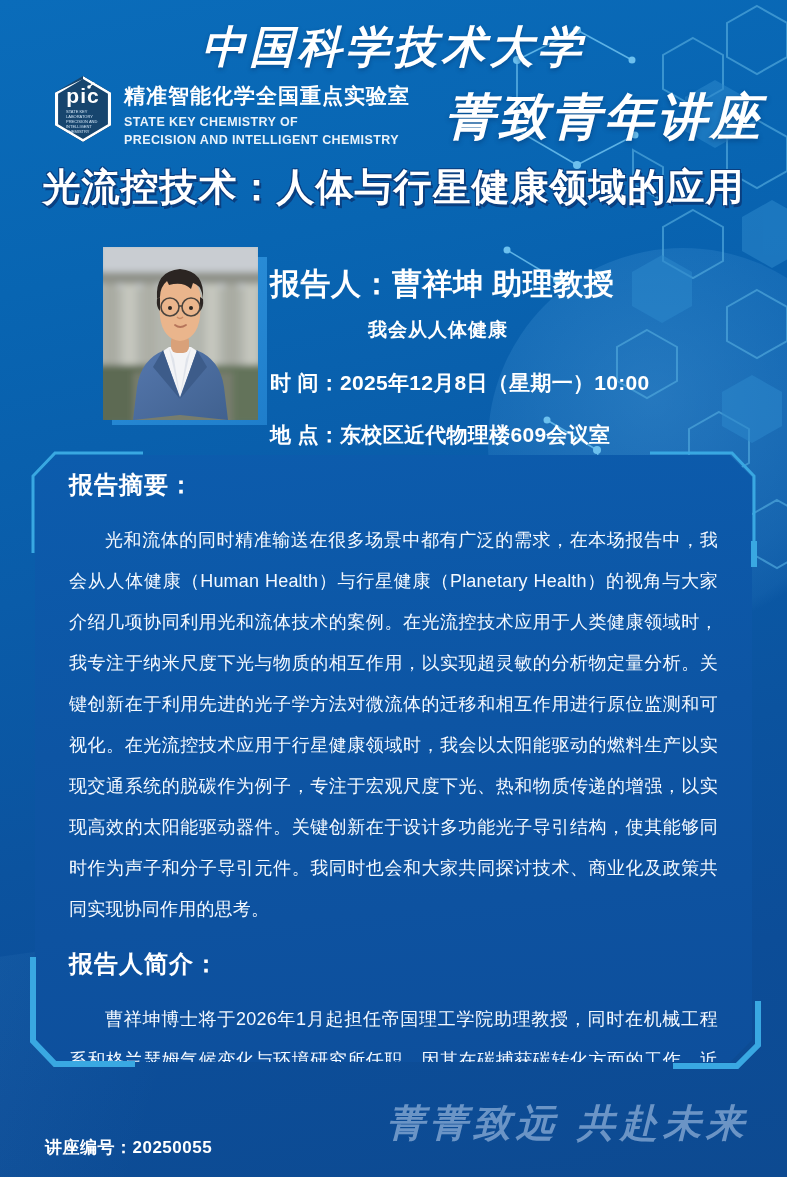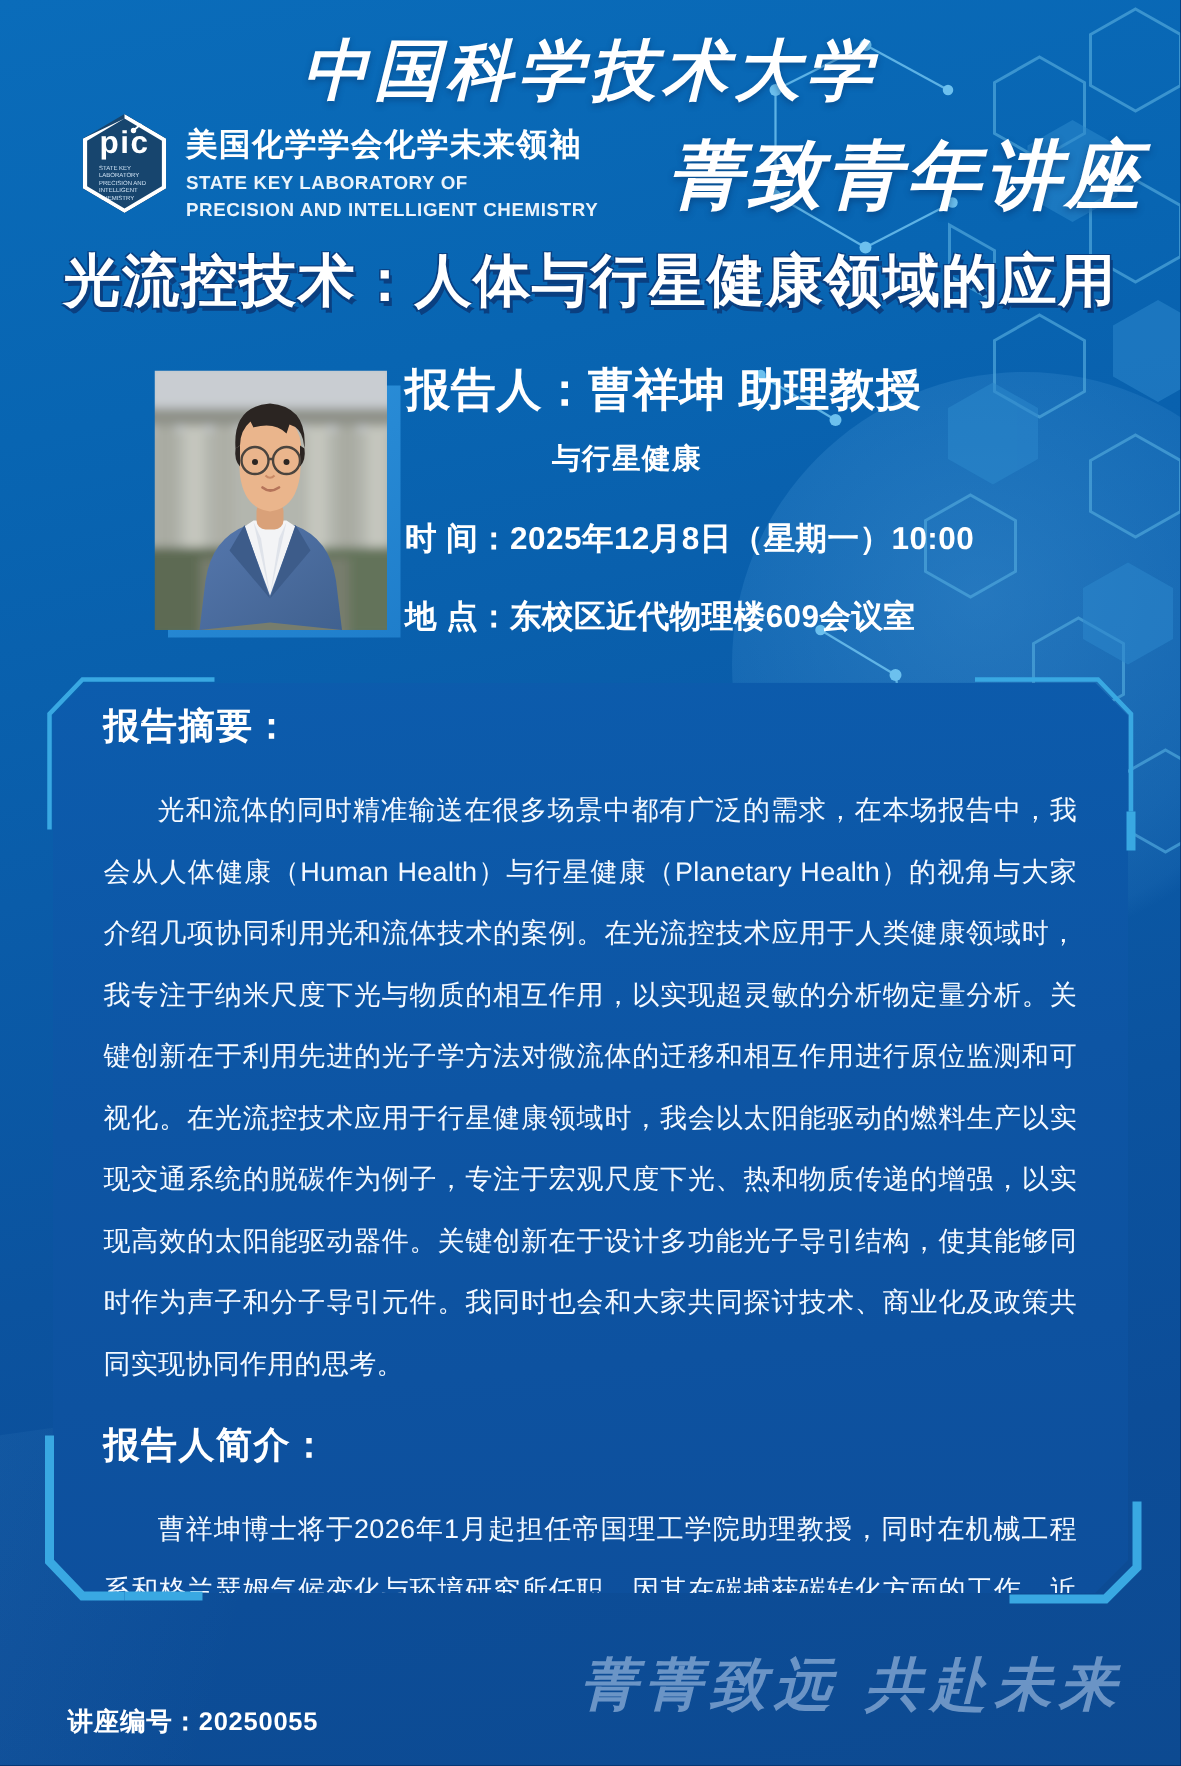--- a/index.html
+++ b/index.html
@@ -79,21 +79,21 @@
   .photo-accent {
     position: absolute; left: 112px; top: 257px;
     width: 155px; height: 168px;
     background: linear-gradient(145deg, #2e93dc, #1f7ecb);
   }
   .photo-frame {
     position: absolute; left: 103px; top: 247px;
     width: 155px; height: 173px; overflow: hidden;
   }
   .photo-frame svg { display:block; }
-  .speaker-info { position: absolute; left: 270px; top: 240px; }
+  .speaker-info { position: absolute; left: 270px; top: 264px; }
   .speaker-name { font-size: 30px; font-weight: 800; letter-spacing: .5px; }
   .speaker-affiliation { font-size: 19px; font-weight: 600; margin-top: 12px; padding-left: 98px; letter-spacing: 1px; }
   .speaker-time { font-size: 21px; font-weight: 800; margin-top: 26px; letter-spacing: .3px; }
   .speaker-location { font-size: 21px; font-weight: 800; margin-top: 24px; letter-spacing: .3px; }
 
   
   .panel {
     position: absolute; left: 35px; top: 455px;
     width: 717px; height: 607px;
     background: linear-gradient(175deg, #0c5cad 0%, #0d55a4 45%, #0d4f9c 100%);
@@ -190,23 +190,23 @@
               <circle cx="3" cy="11" r="1.8"></circle>
               <circle cx="10" cy="5" r="1.8"></circle>
               <circle cx="17" cy="8" r="1.8"></circle>
               <circle cx="23" cy="3" r="1.8"></circle>
             </g>
         </svg>
       </div>
       <div class="pic-sub">STATE KEY LABORATORY PRECISION AND INTELLIGENT CHEMISTRY</div>
     </div>
     <div class="lab-names">
-      <div class="lab-cn">美国化学学会化学未来领袖</div>
+      <div class="lab-cn">精准智能化学全国重点实验室</div>
       <div class="lab-en">
-        <div>STATE KEY LABORATORY OF</div>
+        <div>STATE KEY CHEMISTRY OF</div>
         <div>PRECISION AND INTELLIGENT CHEMISTRY</div>
       </div>
     </div>
   </div>
 
   <div class="series-name">菁致青年讲座</div>
 
   <div class="poster-title">光流控技术：人体与行星健康领域的应用</div>
 
   <div class="photo-accent"></div>
@@ -255,21 +255,21 @@
         <circle cx="67" cy="61" r="2" fill="#2b2522"></circle>
           <circle cx="88" cy="61" r="2" fill="#2b2522"></circle>
         <path d="M72,78 Q77,82 83,78" fill="none" stroke="#b5745a" stroke-width="1.8" stroke-linecap="round"></path>
         <path d="M74,70 Q77,73 80,70" fill="none" stroke="#c98a66" stroke-width="1.4"></path>
       </g>
     </svg>
   </div>
 
   <div class="speaker-info">
     <div class="speaker-name">报告人：曹祥坤 助理教授</div>
-    <div class="speaker-affiliation">与行星健康</div>
+    <div class="speaker-affiliation">我会从人体健康</div>
     <div class="speaker-time">时 间：2025年12月8日（星期一）10:00</div>
     <div class="speaker-location">地 点：东校区近代物理楼609会议室</div>
   </div>
 
   <div class="panel">
     <div class="section-heading">报告摘要：</div>
     <div class="section-body">光和流体的同时精准输送在很多场景中都有广泛的需求，在本场报告中，我会从人体健康（Human Health）与行星健康（Planetary Health）的视角与大家介绍几项协同利用光和流体技术的案例。在光流控技术应用于人类健康领域时，我专注于纳米尺度下光与物质的相互作用，以实现超灵敏的分析物定量分析。关键创新在于利用先进的光子学方法对微流体的迁移和相互作用进行原位监测和可视化。在光流控技术应用于行星健康领域时，我会以太阳能驱动的燃料生产以实现交通系统的脱碳作为例子，专注于宏观尺度下光、热和物质传递的增强，以实现高效的太阳能驱动器件。关键创新在于设计多功能光子导引结构，使其能够同时作为声子和分子导引元件。我同时也会和大家共同探讨技术、商业化及政策共同实现协同作用的思考。</div>
     <div class="section-heading second">报告人简介：</div>
     <div class="section-body">曹祥坤博士将于2026年1月起担任帝国理工学院助理教授，同时在机械工程系和格兰瑟姆气候变化与环境研究所任职。因其在碳捕获碳转化方面的工作，近期入选《MIT科技评论》“35位35岁以下创新者”全球榜。他也是施密特科学研究员，并在MIT开展碳捕获与利用一体化的研究。他于康奈尔大学获得博士学位，研究方向为光流体在碳捕获碳转化的应用。曹博士曾获得包括纽约州能源研究与发展局的和美国能源部等机构超过120万美元的经费资助。他曾荣获 Activate 研究员、MIT气候与可持续发展联盟影响力研究员，以及洪堡基金会德国总理奖学金。曹博士还荣获福布斯北美能源精英榜、美国化学学会化学未来领袖、世界能源理事会未来能源领袖等荣誉。</div>
   </div>

